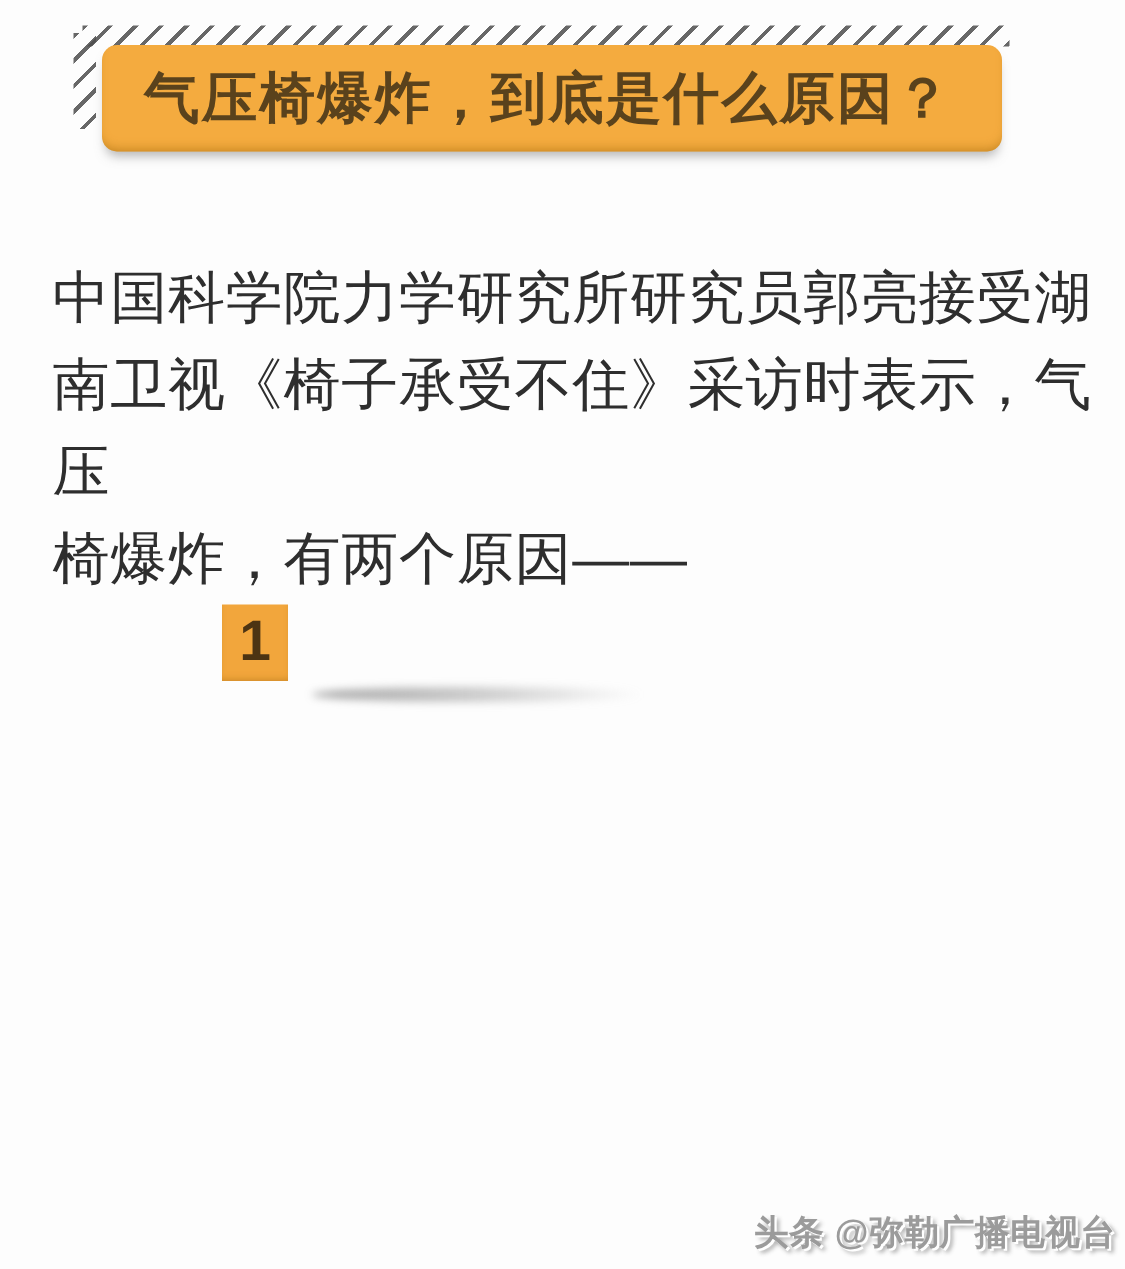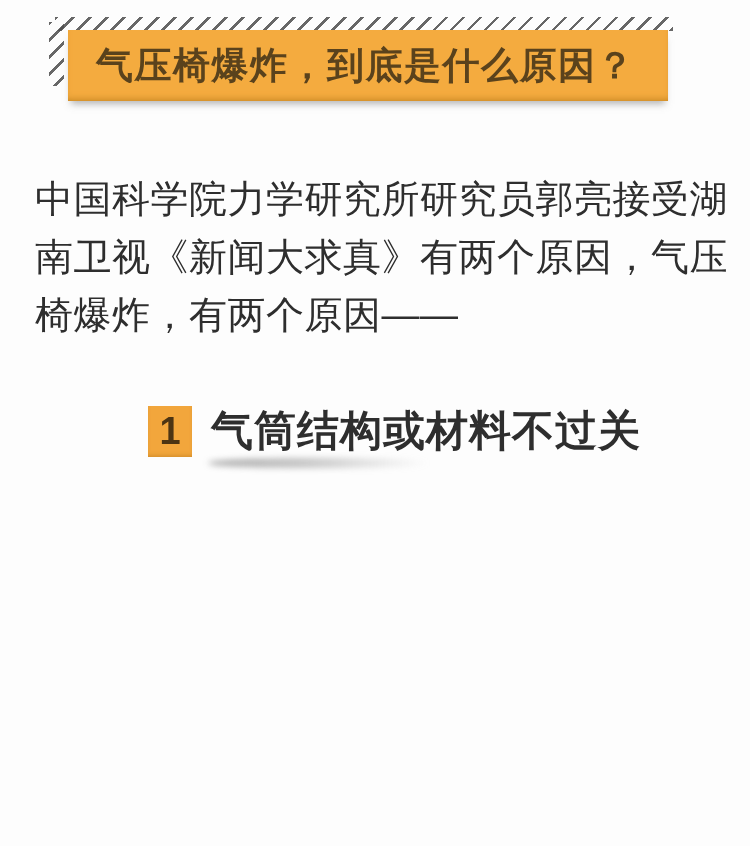--- a/index.html
+++ b/index.html
@@ -36,20 +36,21 @@
   }
   
   .banner {
     position: absolute;
     left: 68px; top: 30px;
     width: 600px; height: 71px;
     background: #f4ab3f;
     box-shadow:
       inset 0 -5px 7px -4px rgba(176, 116, 20, 0.75),
       0 6px 7px -3px rgba(110, 110, 110, 0.5);
+    border-radius: 10px;
   }
   .banner-title {
     display: block;
     line-height: 71px;
     padding-left: 28px;
     font-size: 37px;
     font-weight: bold;
     letter-spacing: 1.5px;
     color: #5a421c;
     white-space: nowrap;
@@ -124,24 +125,24 @@
 <div class="page">
 
   <div class="hatch hatch-top"></div>
   <div class="hatch hatch-left"></div>
 
   <div class="banner">
     <span class="banner-title">气压椅爆炸，到底是什么原因？</span>
   </div>
 
   <div class="para para-intro">中国科学院力学研究所研究员郭亮接受湖
-南卫视《新闻大求真》有两个原因，气压
+南卫视《椅子承受不住》采访时表示，气压
 椅爆炸，有两个原因——</div>
 
   <div class="section-heading">
     <div class="section-number">1</div>
-    <div class="section-title">气筒结构或材料不过关</div>
   </div>
   <div class="section-shadow"></div>
 
 
+  <div class="watermark">头条 @弥勒广播电视台</div>
 
 </div>
 
 </body></html>

